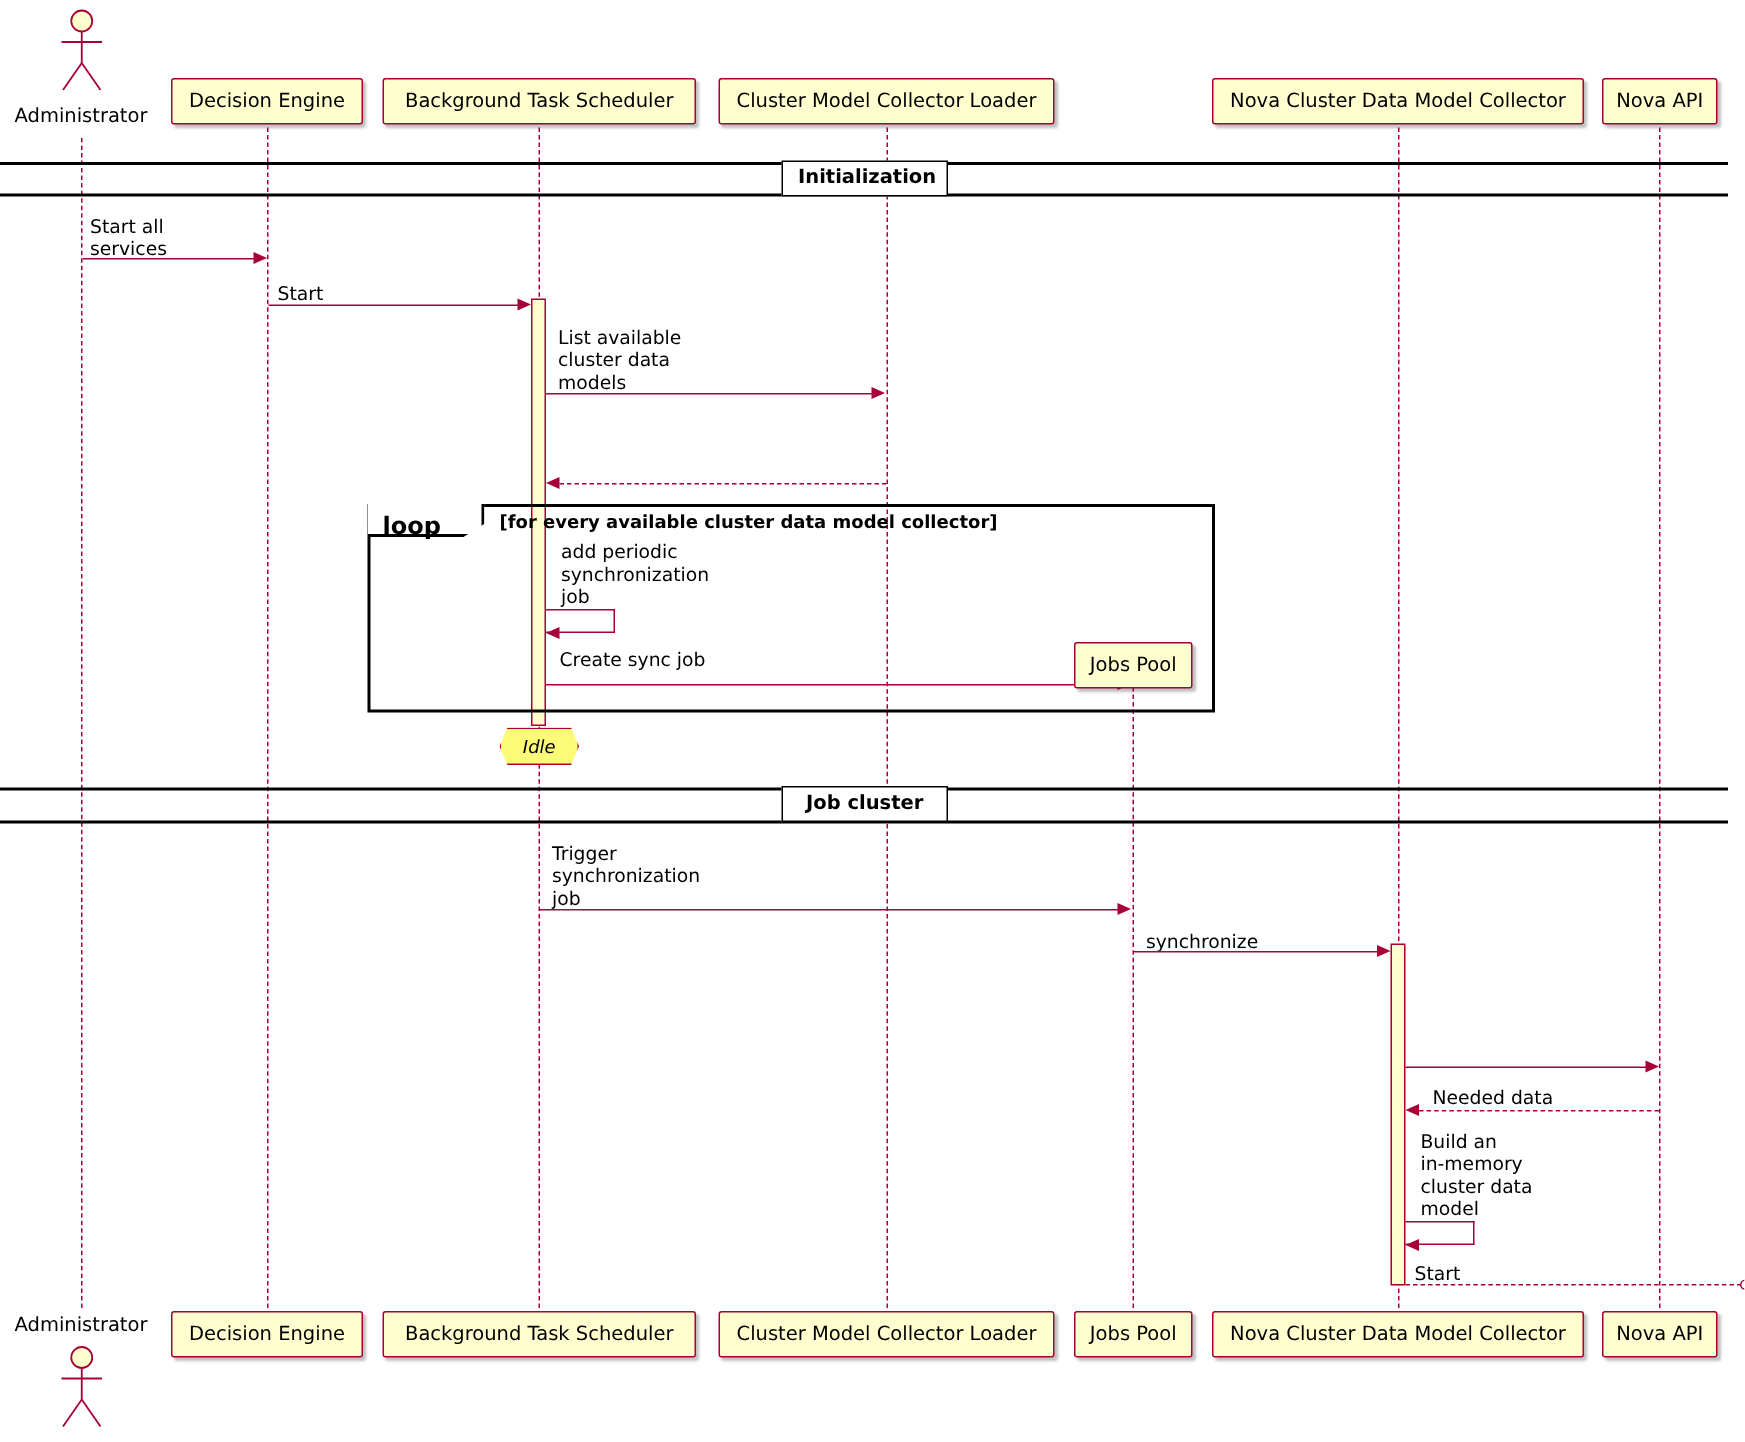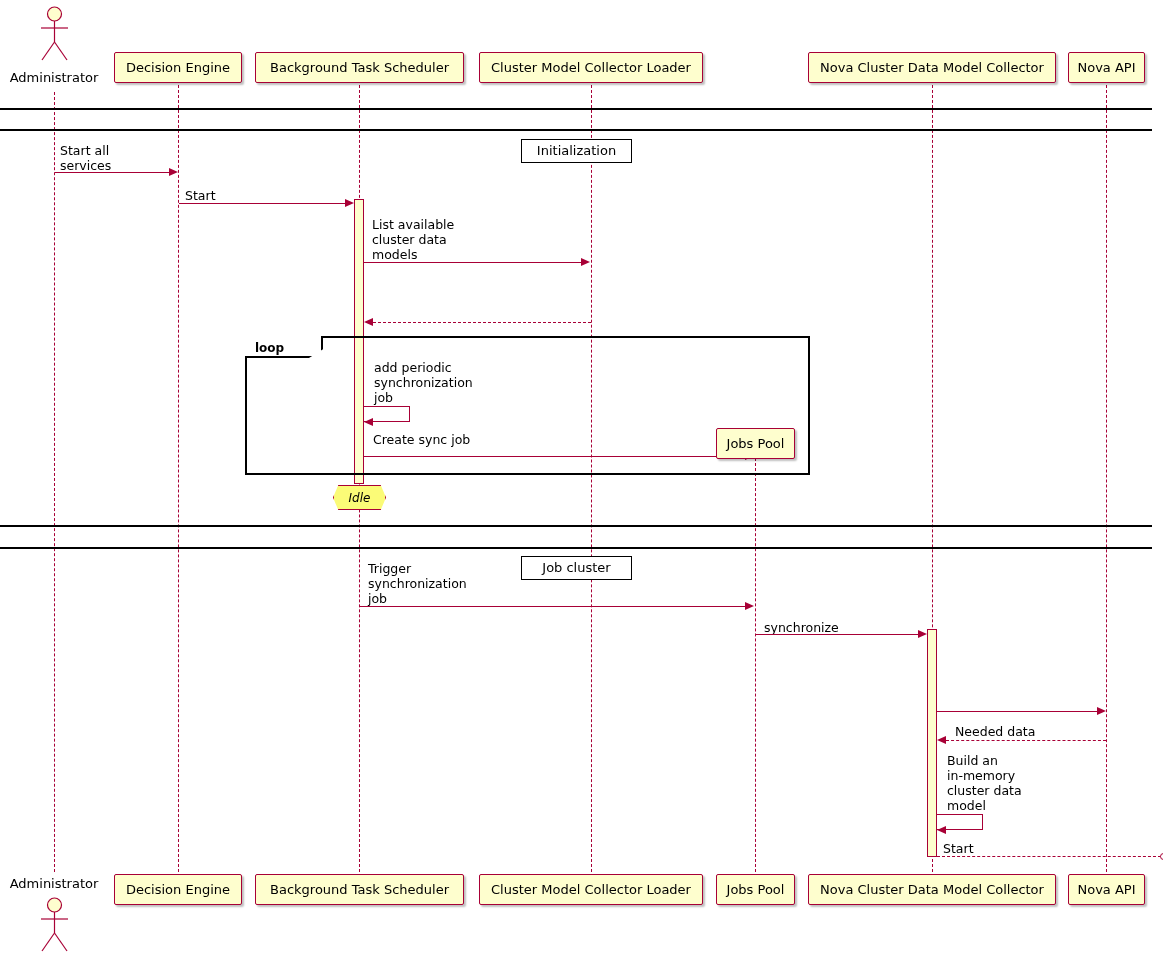--- a/index.html
+++ b/index.html
@@ -89,45 +89,44 @@
     left: 0;
     width: 1152px;
     height: 0;
     border-top: 2px solid #000000;
   }
   .divider-box {
     position: absolute;
     background: #ffffff;
     border: 1px solid #000000;
     font-size: 13px;
-    font-weight: normal;
+    font-weight: bold;
     color: #000000;
     text-align: center;
     padding: 3px 10px;
     white-space: nowrap;
     box-sizing: border-box;
-    margin-top: 32px;
   }
   .frame {
     position: absolute;
     border: 2px solid #000000;
     background: transparent;
     box-sizing: border-box;
   }
   .frame-tab {
     position: absolute;
     border: 2px solid #000000;
     border-top: none;
     border-left: none;
     background: #ffffff;
     box-sizing: border-box;
   }
   .frame-label {
     position: absolute;
-    font-size: 12px;
+    font-size: 16px;
     font-weight: bold;
     color: #000000;
     white-space: nowrap;
   }
   .frame-cond {
     position: absolute;
     font-size: 12px;
     font-weight: bold;
     color: #000000;
     white-space: nowrap;
@@ -221,20 +220,21 @@
 models</div>
   <div class="msg-line" style="left:364px; top:262px; width:218px;"></div>
   <div class="arrow-r" style="left:581px; top:258px;"></div>
 
   <div class="msg-line dashed" style="left:373px; top:322px; width:218px;"></div>
   <div class="arrow-l" style="left:364px; top:318px;"></div>
 
   <div class="frame" style="left:245px; top:336px; width:565px; height:139px;"></div>
   <div class="frame-tab" style="left:245px; top:336px; width:78px; height:22px; clip-path: polygon(0 0, 100% 0, 100% 60%, 82% 100%, 0 100%);"></div>
   <div class="frame-label" style="left:255px; top:341px;">loop</div>
+  <div class="frame-cond" style="left:333px; top:341px;">[for every available cluster data model collector]</div>
 
   <div class="msg-text" style="left:374px; top:360px;">add periodic
 synchronization
 job</div>
   <div class="self-loop" style="left:364px; top:406px; width:46px; height:16px;"></div>
   <div class="arrow-l" style="left:364px; top:418px;"></div>
 
   <div class="msg-text" style="left:373px; top:432px;">Create sync job</div>
   <div class="msg-line" style="left:364px; top:456px; width:382px;"></div>
   <div class="arrow-r" style="left:745px; top:452px;"></div>

